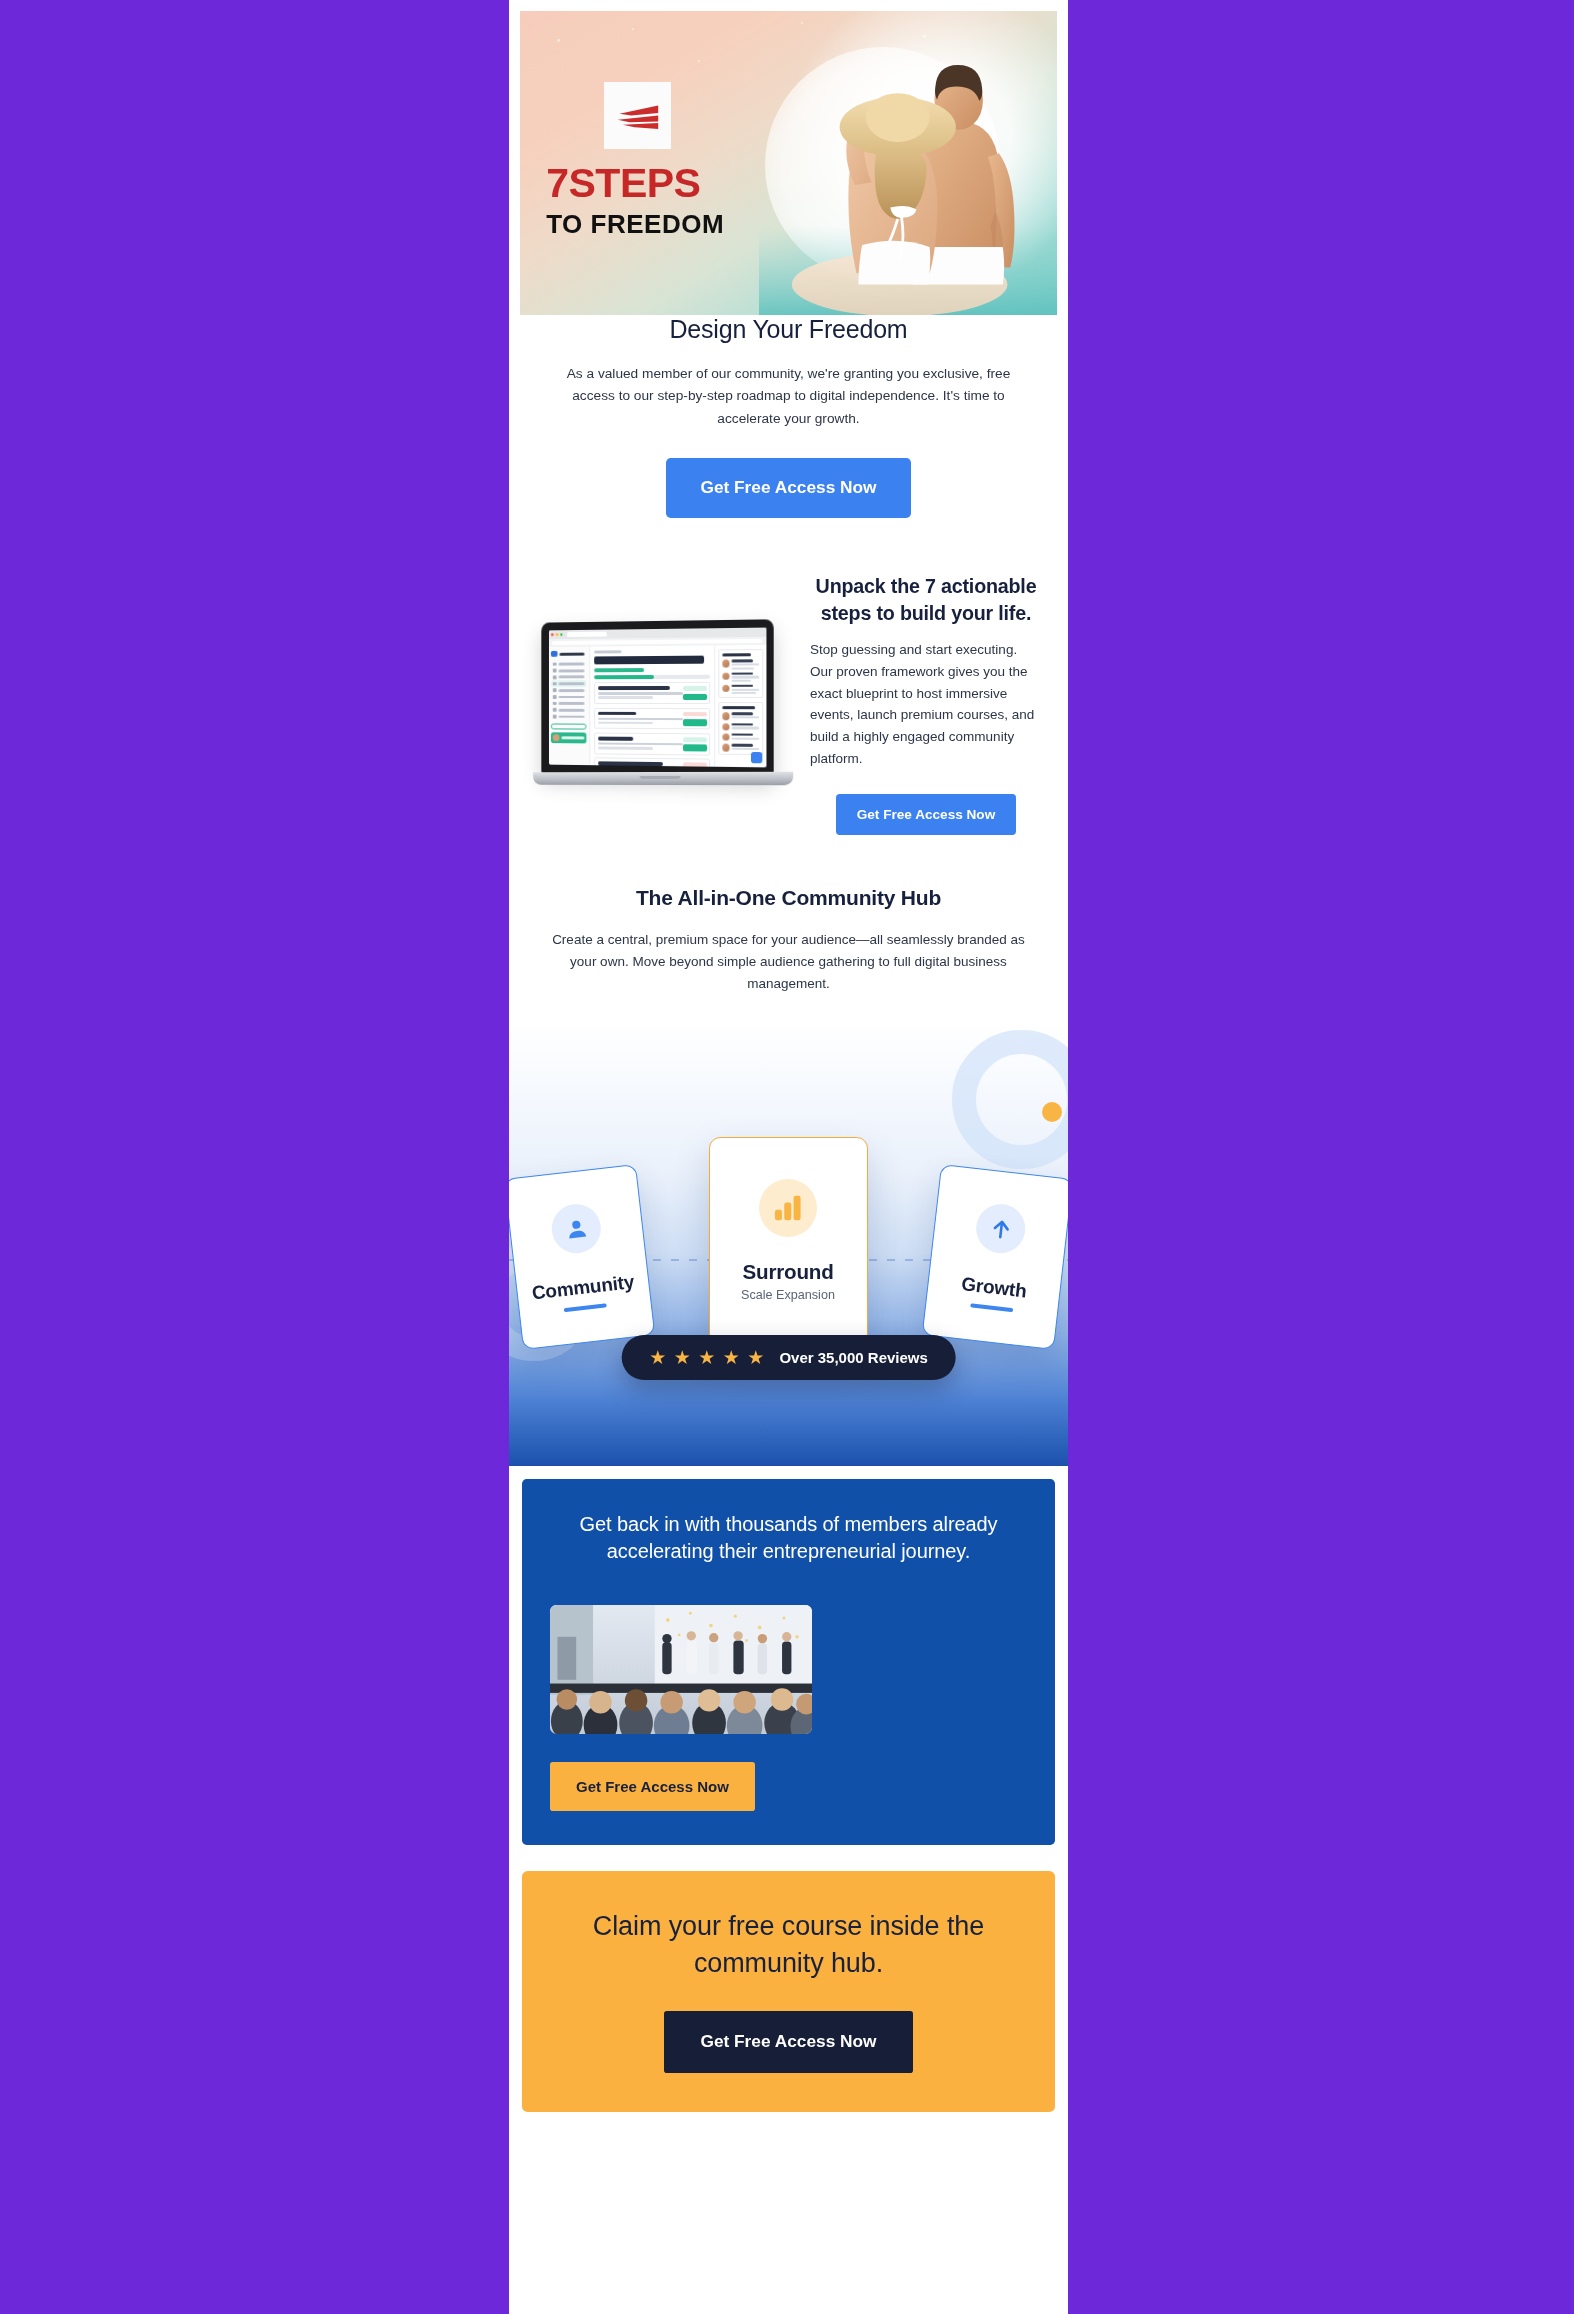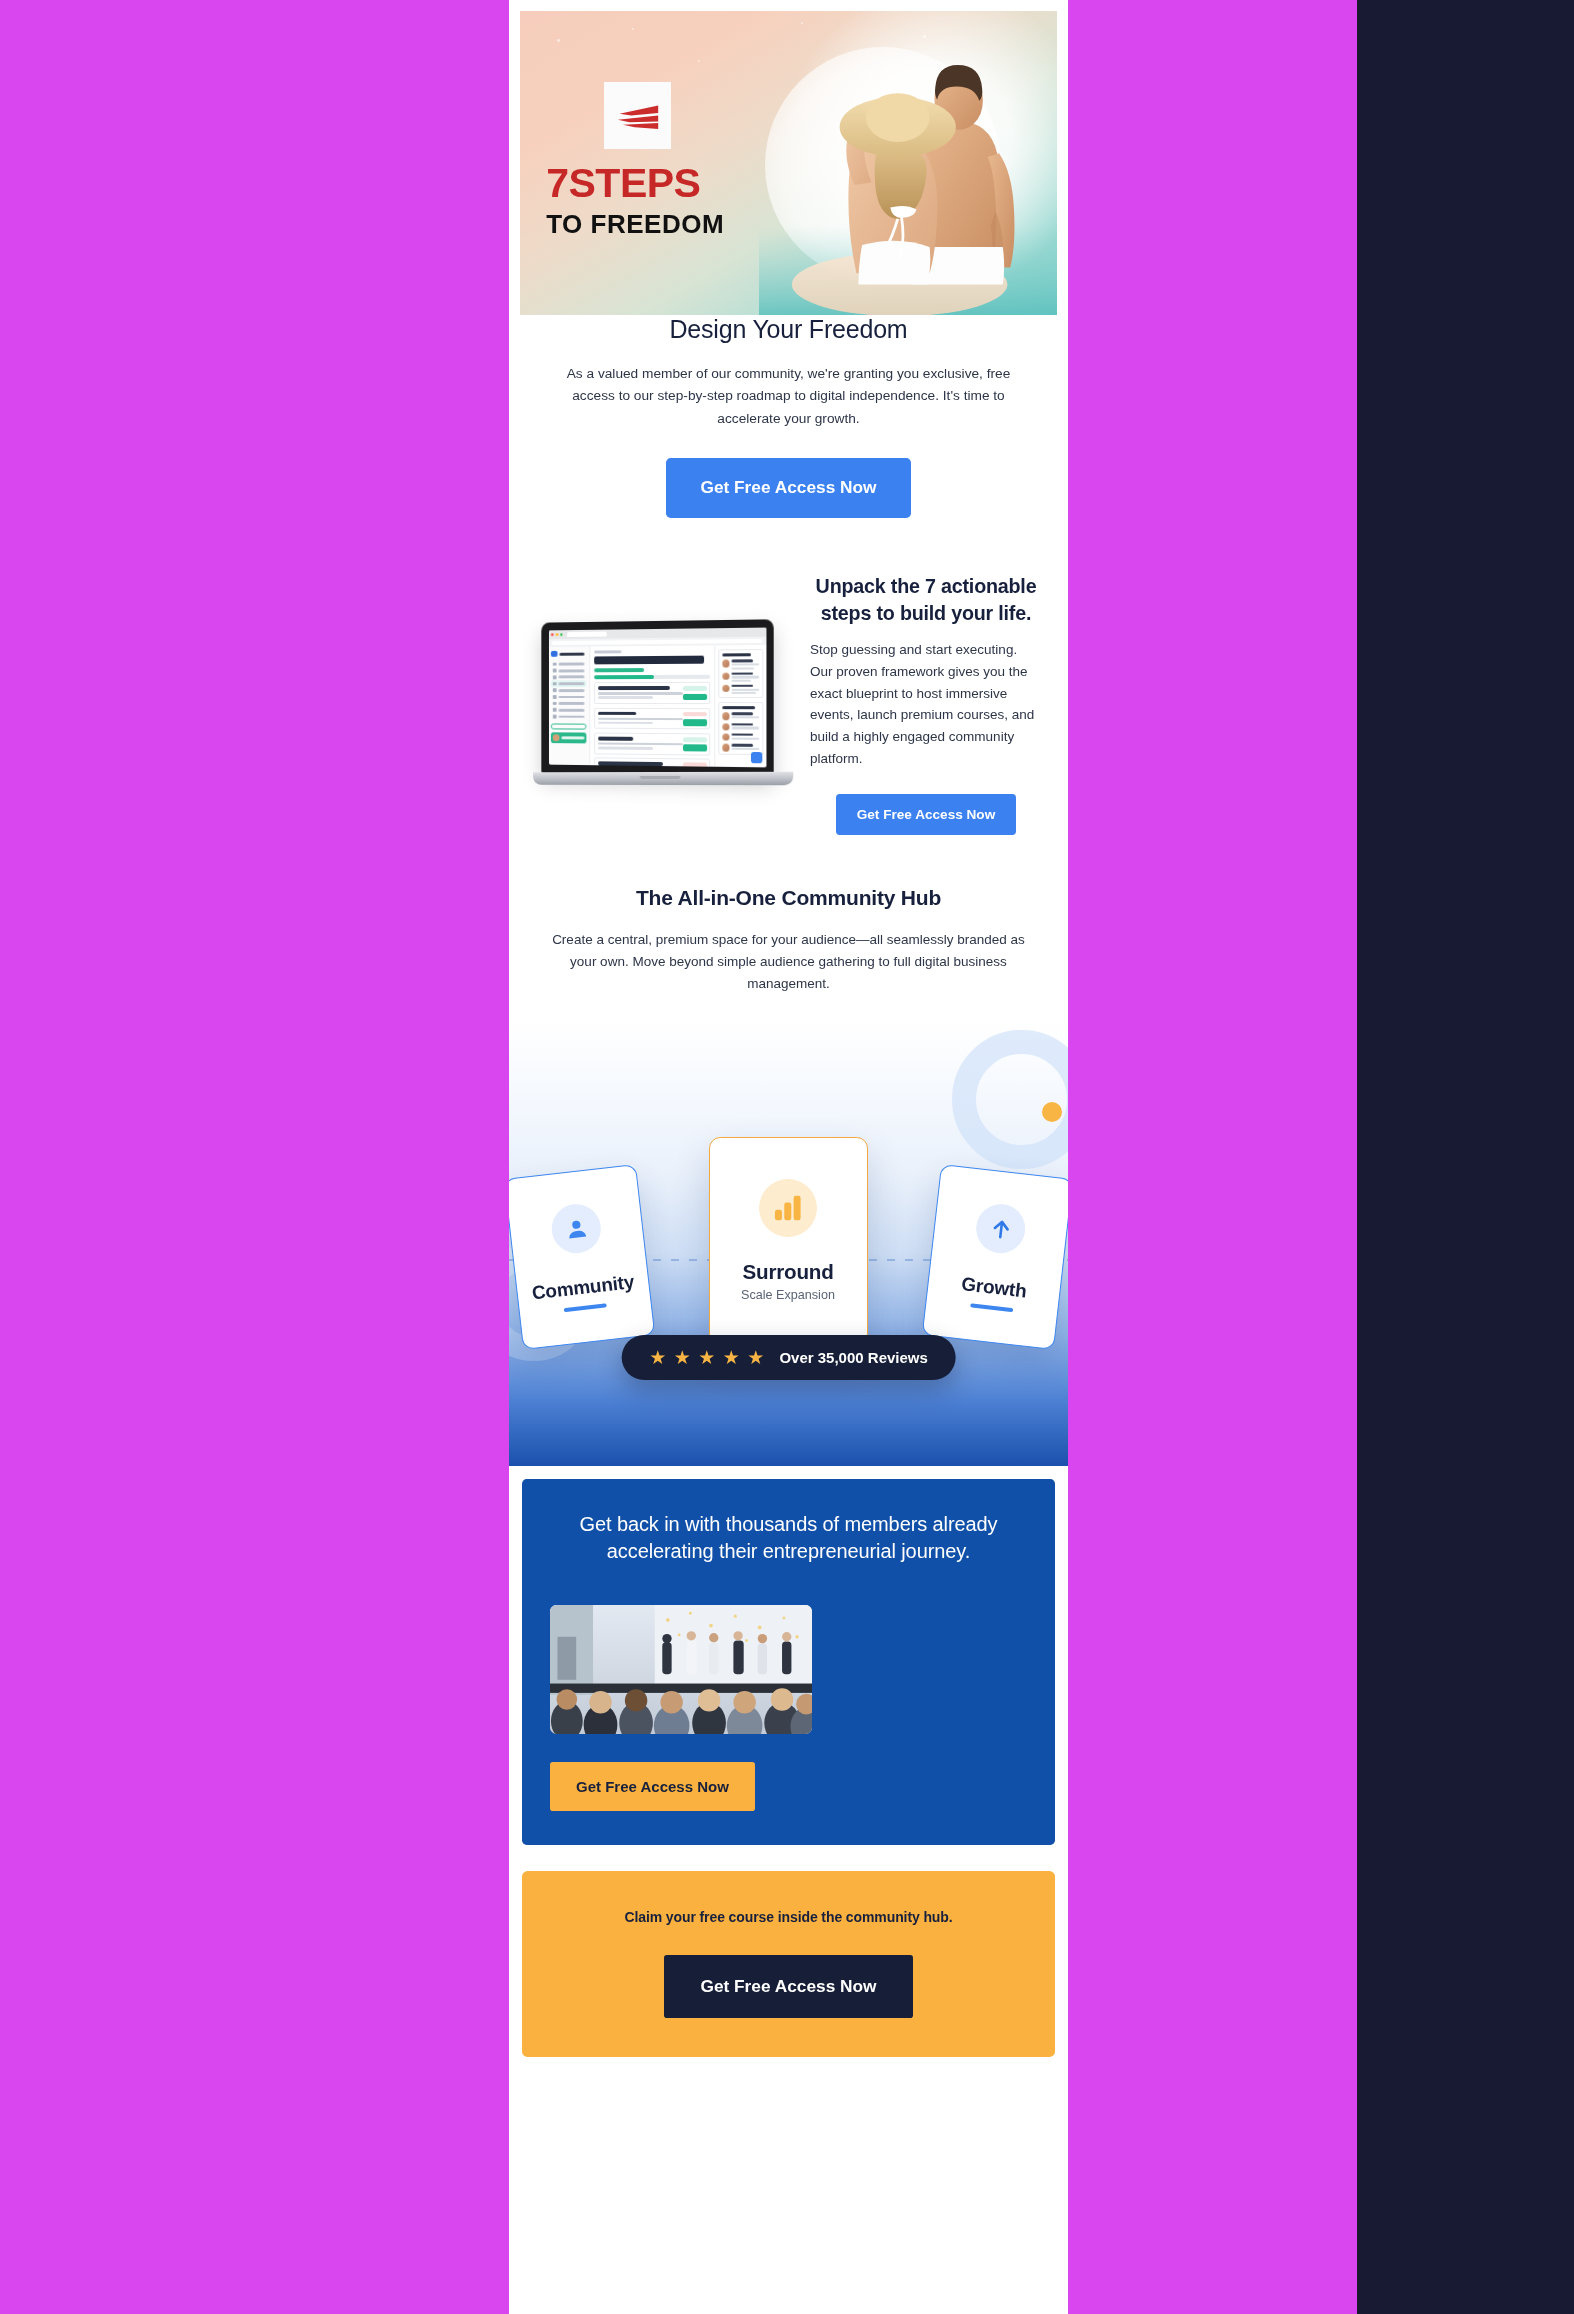--- a/index.html
+++ b/index.html
@@ -3,21 +3,21 @@
 <meta charset="utf-8">
 <style>
   * { box-sizing: border-box; margin: 0; padding: 0; }
   html, body {
     width: 1574px; height: 2314px;
     background: #171a32;
     font-family: "Liberation Sans", sans-serif;
     overflow: hidden;
   }
 
-  .page { position: relative; width: 1357px; height: 2314px; background: #d946ef; }
+  .page { position: relative; width: 1574px; height: 2314px; background: #6d28d9; }
 
   
   .email-shell {
     position: absolute;
     left: 509px; top: 0px;
     width: 559px;
     min-height: 2314px;
     background: #ffffff;
   }
 
@@ -298,21 +298,21 @@
 
   
   .orange-panel {
     margin: 26px 13px 9.4px;
     background: #fbb13f;
     border-radius: 5.6px;
     padding: 37px 32px 39px;
     text-align: center;
   }
   .h5 {
-    color: #17203c; font-size: 14px; font-weight: 700;
+    color: #17203c; font-size: 27px; font-weight: 400;
     line-height: 1.38; letter-spacing: -0.1px;
   }
   .btn-dark {
     display: inline-block; margin-top: 28px;
     background: #171f38; color: #ffffff;
     font-size: 17.3px; font-weight: 700;
     padding: 20.6px 36px; border: none; border-radius: 2.8px;
     cursor: pointer; font-family: "Liberation Sans", sans-serif;
   }
 </style>

